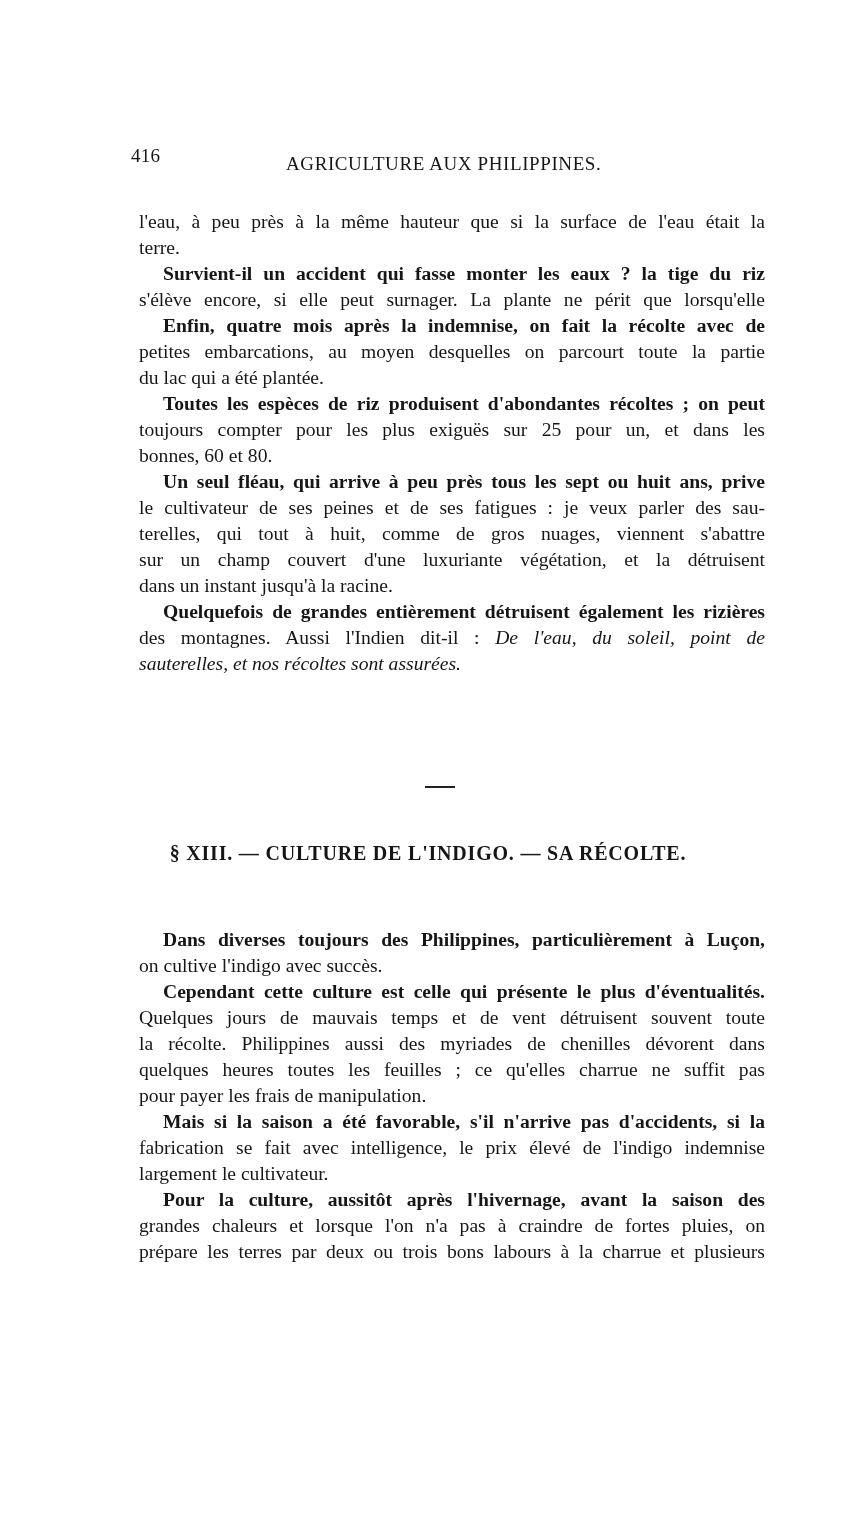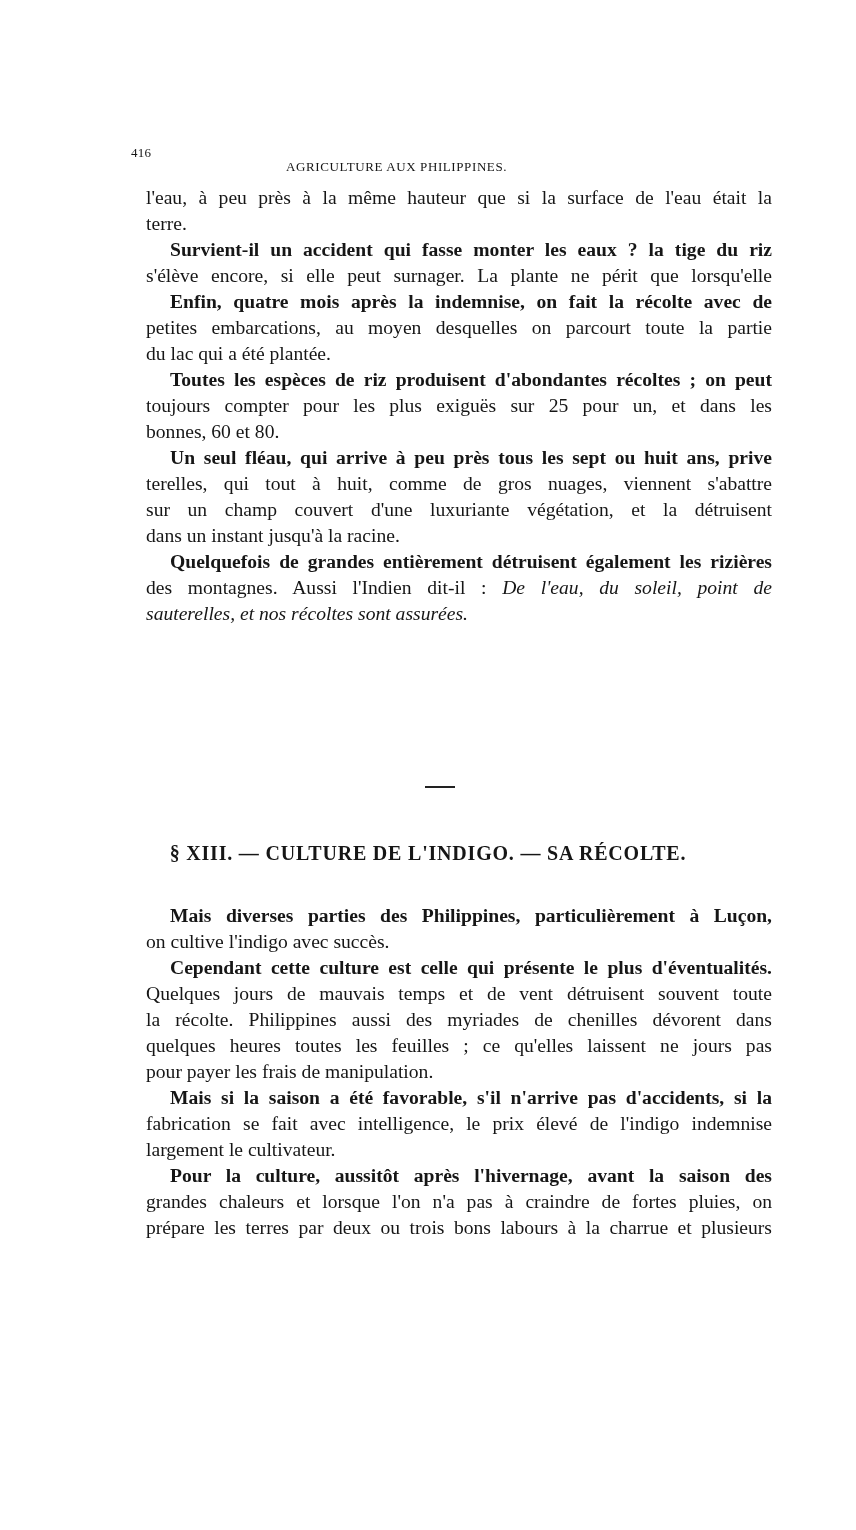--- a/index.html
+++ b/index.html
@@ -1,23 +1,23 @@
 <!DOCTYPE html>
 <html><head>
 <meta charset="utf-8">
 <style>
   html, body { margin: 0; padding: 0; background: #ffffff; }
   body { width: 856px; height: 1530px; position: relative; overflow: hidden;
          font-family: "Liberation Serif", "DejaVu Serif", serif; color: #161616; }
   .page { position: absolute; left: 0; top: 0; width: 856px; height: 1530px; }
   .header { position: absolute; left: 131px; top: 145px; width: 626px; height: 26px;
-            font-size: 13px; letter-spacing: 0.2px; }
+            font-size: 19px; letter-spacing: 0.2px; }
   .pageno { position: absolute; left: 0; top: 0; }
-  .runhead { position: absolute; left: 155px; top: 14px; letter-spacing: 0.6px; }
-  .block { position: absolute; left: 146px; width: 626px; font-size: 19.6px; line-height: 26px; }
+  .runhead { position: absolute; left: 155px; top: 8px; letter-spacing: 0.6px; }
+  .block { position: absolute; left: 139px; width: 626px; font-size: 19.6px; line-height: 26px; margin-top: 24px; }
   .line { display: block; height: 26px; white-space: nowrap; text-align: justify;
           text-align-last: justify; }
   .line.last { text-align-last: left; }
   .line.indent { padding-left: 24px; font-weight: bold; }
   .it { font-style: italic; }
   .rule { position: absolute; left: 425px; top: 786px; width: 30px; height: 2px; background: #222; }
   .section-title { position: absolute; left: 0; width: 856px; top: 842px; text-align: center;
                    font-size: 20px; font-weight: bold; letter-spacing: 0.8px; }
 </style>
 </head>
@@ -44,45 +44,46 @@
       <span class="line">petites embarcations, au moyen desquelles on parcourt toute la partie</span>
       <span class="line last">du lac qui a été plantée.</span>
     </div>
     <div>
       <span class="line indent">Toutes les espèces de riz produisent d'abondantes récoltes ; on peut</span>
       <span class="line">toujours compter pour les plus exiguës sur 25 pour un, et dans les</span>
       <span class="line last">bonnes, 60 et 80.</span>
     </div>
     <div>
       <span class="line indent">Un seul fléau, qui arrive à peu près tous les sept ou huit ans, prive</span>
+      <span class="line">le cultivateur de ses peines et de ses fatigues : je veux parler des sau-</span>
       <span class="line">terelles, qui tout à huit, comme de gros nuages, viennent s'abattre</span>
       <span class="line">sur un champ couvert d'une luxuriante végétation, et la détruisent</span>
       <span class="line last">dans un instant jusqu'à la racine.</span>
     </div>
     <div>
       <span class="line indent">Quelquefois de grandes entièrement détruisent également les rizières</span>
       <span class="line"><span>des montagnes. Aussi l'Indien dit-il : </span><span class="it">De l'eau, du soleil, point de</span></span>
       <span class="line last it">sauterelles, et nos récoltes sont assurées.</span>
     </div>
   </div>
 
   <div class="rule"></div>
 
   <div class="section-title">§ XIII. — CULTURE DE L'INDIGO. — SA RÉCOLTE.</div>
 
   <div class="block" style="top:903px;">
     <div>
-      <span class="line indent">Mais diverses parties des Philippines, particulièrement à Luçon,</span>
+      <span class="line indent">Dans diverses toujours des Philippines, particulièrement à Luçon,</span>
       <span class="line last">on cultive l'indigo avec succès.</span>
     </div>
     <div>
       <span class="line indent">Cependant cette culture est celle qui présente le plus d'éventualités.</span>
       <span class="line">Quelques jours de mauvais temps et de vent détruisent souvent toute</span>
       <span class="line">la récolte. Philippines aussi des myriades de chenilles dévorent dans</span>
-      <span class="line">quelques heures toutes les feuilles ; ce qu'elles laissent ne jours pas</span>
+      <span class="line">quelques heures toutes les feuilles ; ce qu'elles charrue ne suffit pas</span>
       <span class="line last">pour payer les frais de manipulation.</span>
     </div>
     <div>
       <span class="line indent">Mais si la saison a été favorable, s'il n'arrive pas d'accidents, si la</span>
       <span class="line">fabrication se fait avec intelligence, le prix élevé de l'indigo indemnise</span>
       <span class="line last">largement le cultivateur.</span>
     </div>
     <div>
       <span class="line indent">Pour la culture, aussitôt après l'hivernage, avant la saison des</span>
       <span class="line">grandes chaleurs et lorsque l'on n'a pas à craindre de fortes pluies, on</span>

